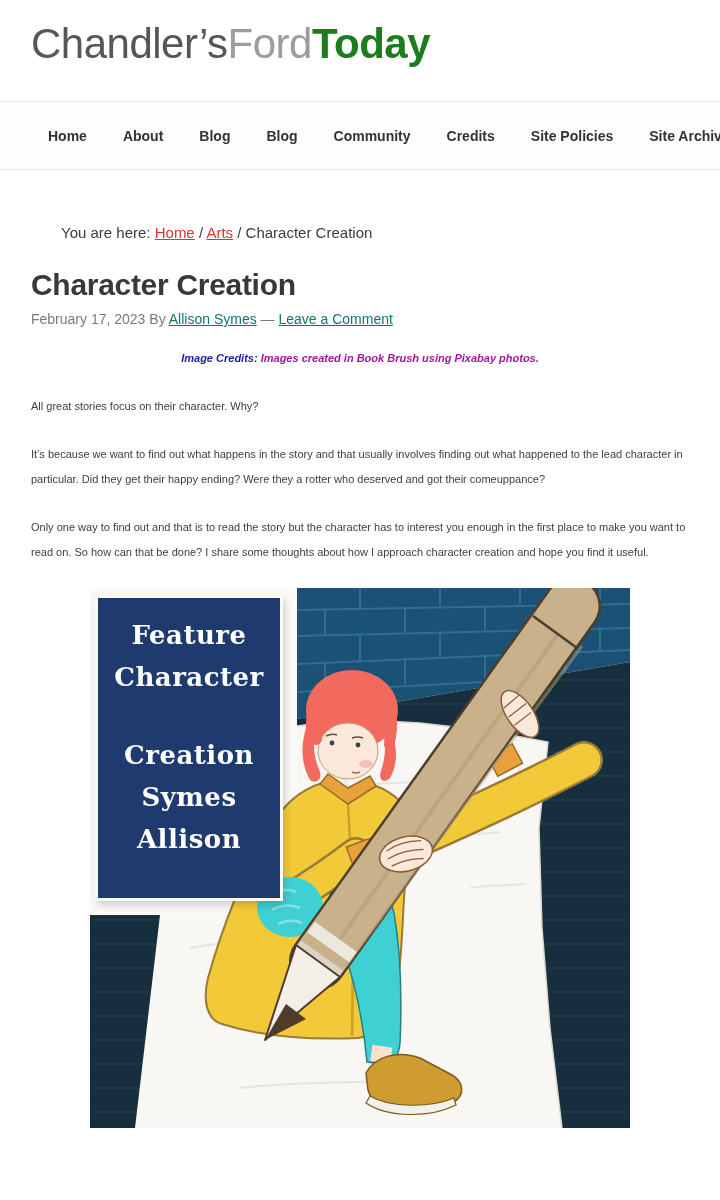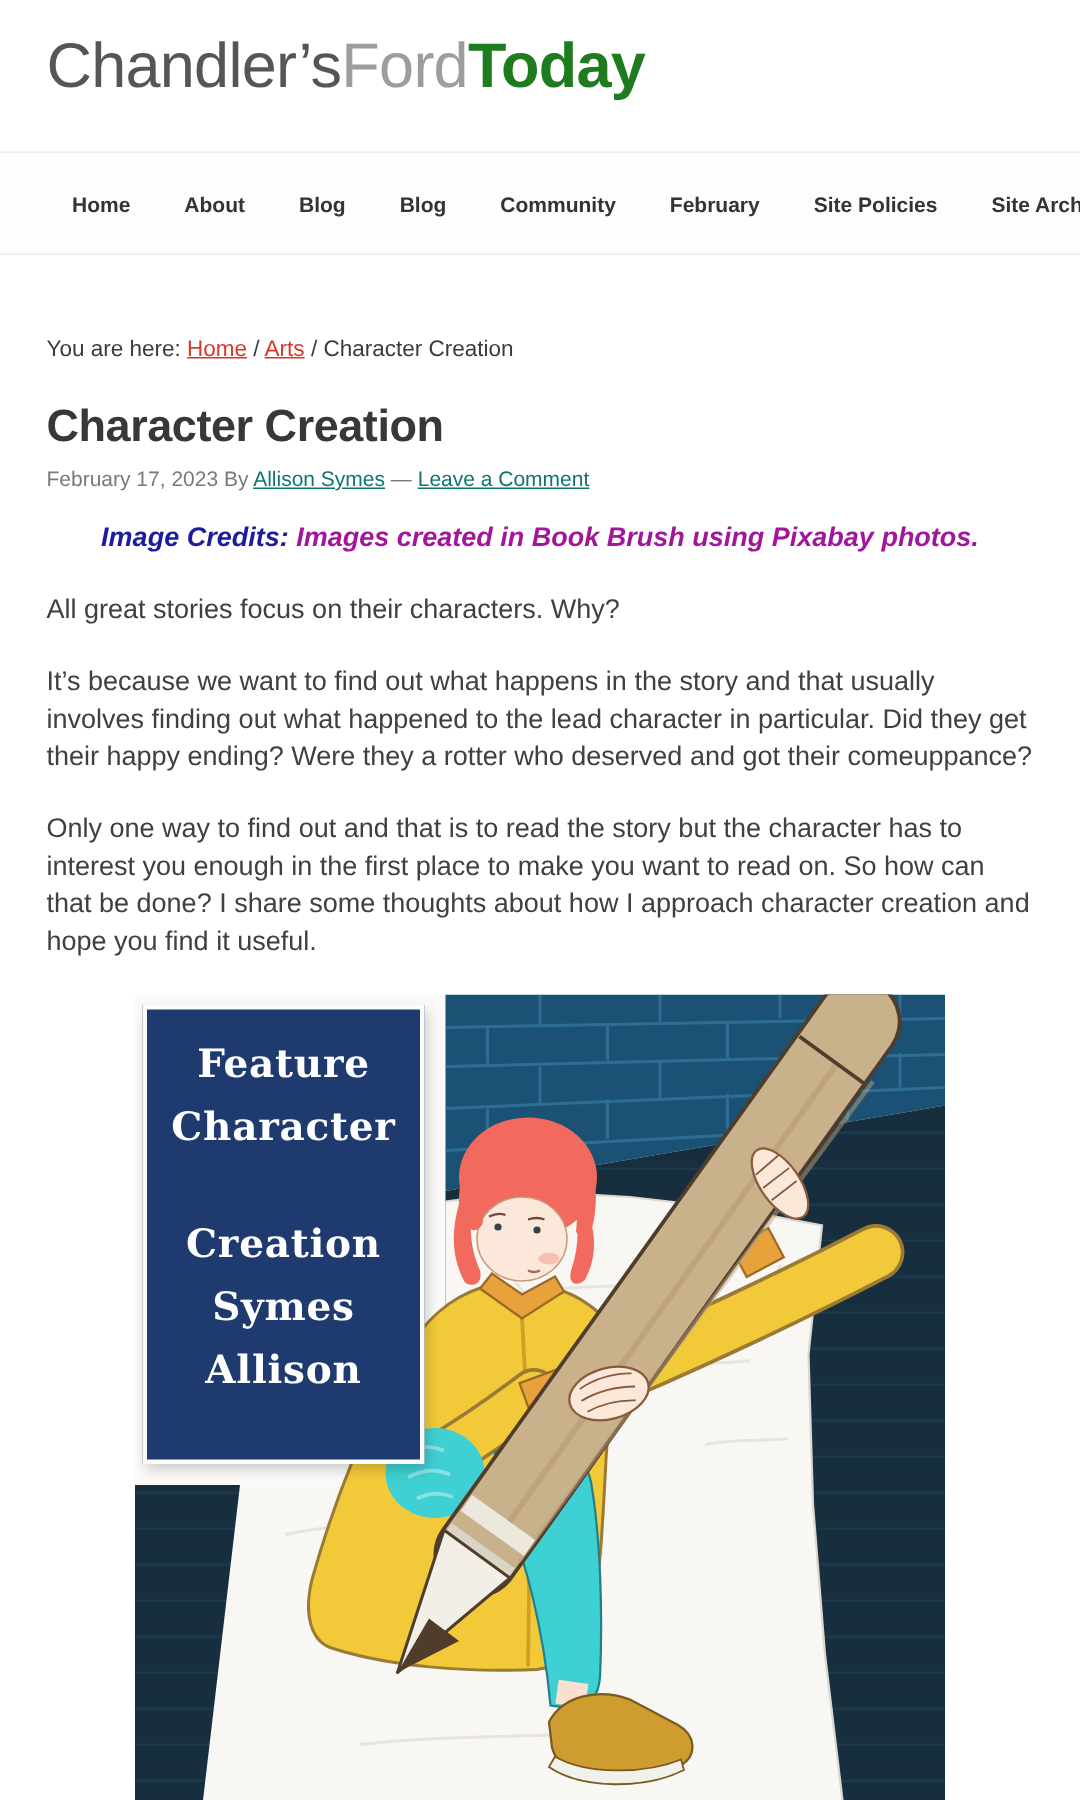--- a/index.html
+++ b/index.html
@@ -16,29 +16,29 @@
   .logo .l3 { color:#1e7c1e; font-weight:bold; }
   
   .main-nav {
     height:69px; border-top:1px solid #ececec; border-bottom:1px solid #ececec;
     background:#fdfdfd; display:flex; align-items:center; gap:36px;
     padding-left:48px; white-space:nowrap; overflow:hidden;
   }
   .main-nav a { font-size:14px; font-weight:bold; color:#333; text-decoration:none; flex:0 0 auto; }
   
   .content { width:658px; margin:0 auto; padding-top:53px; }
-  .breadcrumb { font-size:15px; color:#3b3b3b; line-height:20px; margin-bottom:24px; }
+  .breadcrumb { font-size:15px; color:#3b3b3b; line-height:20px; margin-bottom:24px;margin-left:30px; }
   .breadcrumb a { color:#d9362b; text-decoration:underline; }
   h1.entry-title { font-size:30px; line-height:36px; color:#383838; margin:14px 0 8px; letter-spacing:-0.3px; }
   .entry-meta { font-size:14px; color:#7a7a7a; line-height:17px; margin-bottom:18px; }
   .entry-meta a { color:#0f766e; text-decoration:underline; }
   .credits { text-align:center; font-size:15.5px; font-weight:bold; font-style:italic; line-height:20px; margin-bottom:9px; }
   .credits .c-label { color:#1c1c9c; }
   .credits .c-text  { color:#a2169c; }
-  .entry-content p { font-size:18px; line-height:25px; color:#404040; margin:0 0 23px; }
+  .entry-content p { font-size:11px; line-height:25px; color:#404040; margin:0 0 23px; }
   
   .feature-wrap { width:540px; height:540px; margin:8px auto 0; position:relative; }
   .feature-wrap svg { display:block; }
   .panel {
     position:absolute; left:5px; top:7px; width:188px; height:306px;
     background:#1e3a6f; border:3px solid #fbfbfb;
     box-shadow:2px 4px 8px rgba(0,0,0,0.18);
     display:flex; flex-direction:column; align-items:center; padding-top:16px;
   }
   .panel-line {
@@ -53,21 +53,21 @@
 <header class="site-header">
   <a class="logo" href="#"><span class="l1">Chandler’s</span><span class="l2">Ford</span><span class="l3">Today</span></a>
 </header>
 
 <nav class="main-nav">
   <a href="#">Home</a>
   <a href="#">About</a>
   <a href="#">Blog</a>
   <a href="#">Blog</a>
   <a href="#">Community</a>
-  <a href="#">February</a>
+  <a href="#">Credits</a>
   <a href="#">Site Policies</a>
   <a href="#">Site Archives</a>
 </nav>
 
 <main class="content">
 
   <div class="breadcrumb">
     <span>You are here:</span>
     <a href="#">Home</a>
     <span>/</span>
@@ -84,21 +84,21 @@
     <a href="#">Allison Symes</a>
     <span>—</span>
     <a href="#">Leave a Comment</a>
   </div>
 
   <div class="entry-content">
     <p class="credits">
       <span class="c-label">Image Credits:</span>
       <span class="c-text">Images created in Book Brush using Pixabay photos.</span>
     </p>
-    <p>All great stories focus on their characters. Why?</p>
+    <p>All great stories focus on their character. Why?</p>
     <p>It’s because we want to find out what happens in the story and that usually involves finding out what happened to the lead character in particular. Did they get their happy ending? Were they a rotter who deserved and got their comeuppance?</p>
     <p>Only one way to find out and that is to read the story but the character has to interest you enough in the first place to make you want to read on. So how can that be done? I share some thoughts about how I approach character creation and hope you find it useful.</p>
 
     <div class="feature-wrap">
       <svg width="540" height="540" viewBox="0 0 540 540">
         <defs>
           <clipPath id="wallClip">
               <path d="M207,0 H540 V74 L207,131 Z"></path>
             </clipPath>
           <clipPath id="floorClip">

